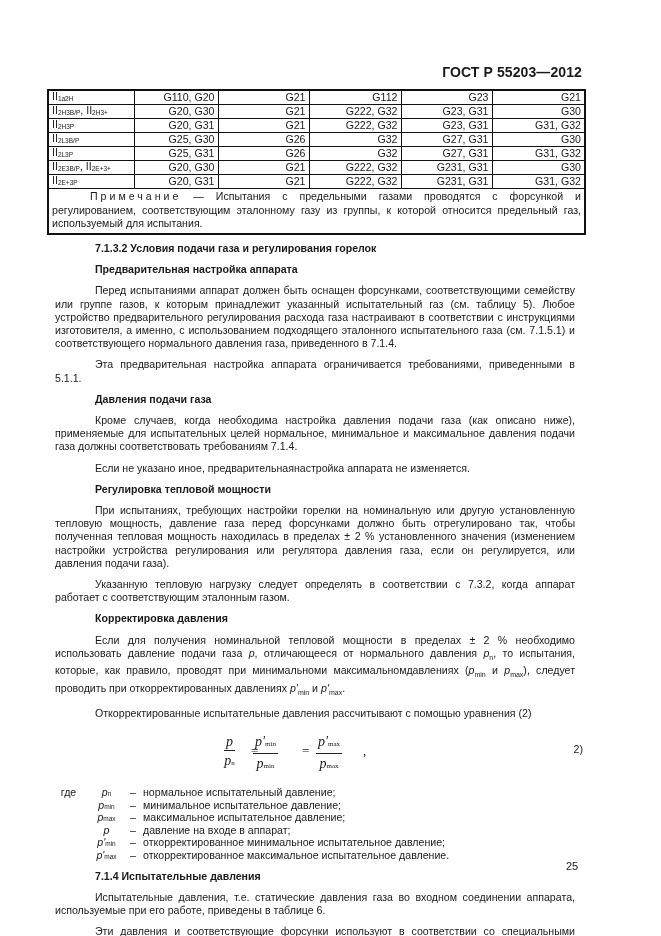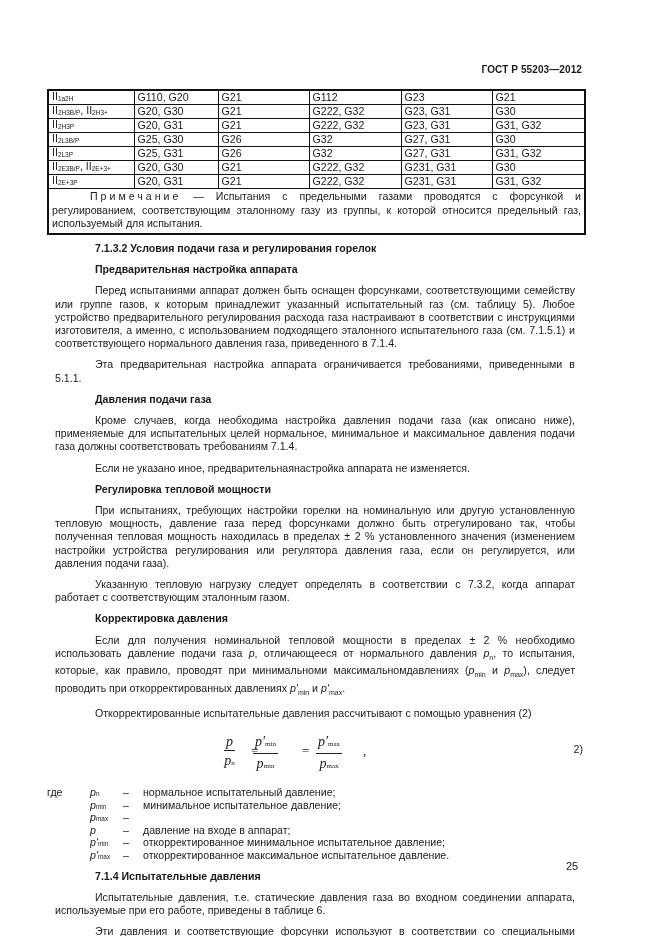--- a/index.html
+++ b/index.html
@@ -3,29 +3,29 @@
 <meta charset="utf-8">
 <style>
   html, body { margin: 0; padding: 0; background: #ffffff; }
   body {
     width: 661px; height: 936px; position: relative; overflow: hidden;
     font-family: "Liberation Sans", "DejaVu Sans", sans-serif;
     color: #1a1a1a; font-size: 10.6px;
   }
   .header {
     position: absolute; top: 64px; right: 79px;
-    font-weight: bold; font-size: 10px; letter-spacing: 0.1px;
+    font-weight: bold; font-size: 14px; letter-spacing: 0.1px;
   }
   table.gas {
     position: absolute; left: 47px; top: 89px; width: 537px;
     border-collapse: collapse; font-size: 10.6px; table-layout: fixed;
   }
   table.gas td {
     border: 1px solid #111; height: 12px; line-height: 11px;
-    padding: 0 3px; text-align: left; white-space: nowrap;
+    padding: 0 3px; text-align: right; white-space: nowrap;
   }
   table.gas tr:first-child td { border-top-width: 2px; }
   table.gas td.cat { text-align: left; padding-left: 3px; }
   table.gas td.cat sub { font-size: 6.5px; vertical-align: -1px; }
   table.gas td.note {
     text-align: justify; white-space: normal; padding: 1px 3px 2px 3px;
     line-height: 13.5px; border-bottom-width: 2px; margin-top: 24px;
   }
   table.gas { border-left: 2px solid #111; border-right: 2px solid #111; }
   .note-label { letter-spacing: 3px; margin-left: 38px; }
@@ -43,21 +43,21 @@
   .frac {
     position: absolute; top: 6px; display: inline-flex; flex-direction: column;
     align-items: center; font-size: 14px;
   }
   .frac .num { border-bottom: 1px solid #222; padding: 0 2px 1px 2px; line-height: 15px; }
   .frac .den { padding-top: 2px; line-height: 15px; }
   .frac small { font-size: 7px; font-style: normal; }
   .eq { position: absolute; top: 16px; font-size: 13px; font-style: normal; }
   .fnum { position: absolute; right: 0; top: 15px; font-family: "Liberation Sans", sans-serif; font-style: normal; font-size: 10.6px; }
   .defs { margin: 0; }
-  .defrow { display: flex; height: 12.6px; line-height: 12.6px; }
+  .defrow { display: flex; height: 12.6px; line-height: 12.6px; text-align: center; }
   .defrow .w { width: 43px; }
   .defrow .sym { width: 33px; font-style: italic; }
   .defrow .sym small { font-size: 6.5px; font-style: normal; }
   .defrow .dash { width: 20px; }
   .page-num { position: absolute; left: 566px; top: 860px; font-size: 11px; }
 </style>
 </head>
 <body>
 
 <div class="header">ГОСТ Р 55203—2012</div>
@@ -178,20 +178,21 @@
       <div class="defrow">
         <span class="w"></span>
         <span class="sym"><span>p</span><small>min</small></span>
         <span class="dash">–</span>
         <span>минимальное испытательное давление;</span>
       </div>
       <div class="defrow">
         <span class="w"></span>
         <span class="sym"><span>p</span><small>max</small></span>
         <span class="dash">–</span>
+        <span>максимальное испытательное давление;</span>
       </div>
       <div class="defrow">
         <span class="w"></span>
         <span class="sym"><span>p</span><small></small></span>
         <span class="dash">–</span>
         <span>давление на входе в аппарат;</span>
       </div>
       <div class="defrow">
         <span class="w"></span>
         <span class="sym"><span>p'</span><small>min</small></span>

